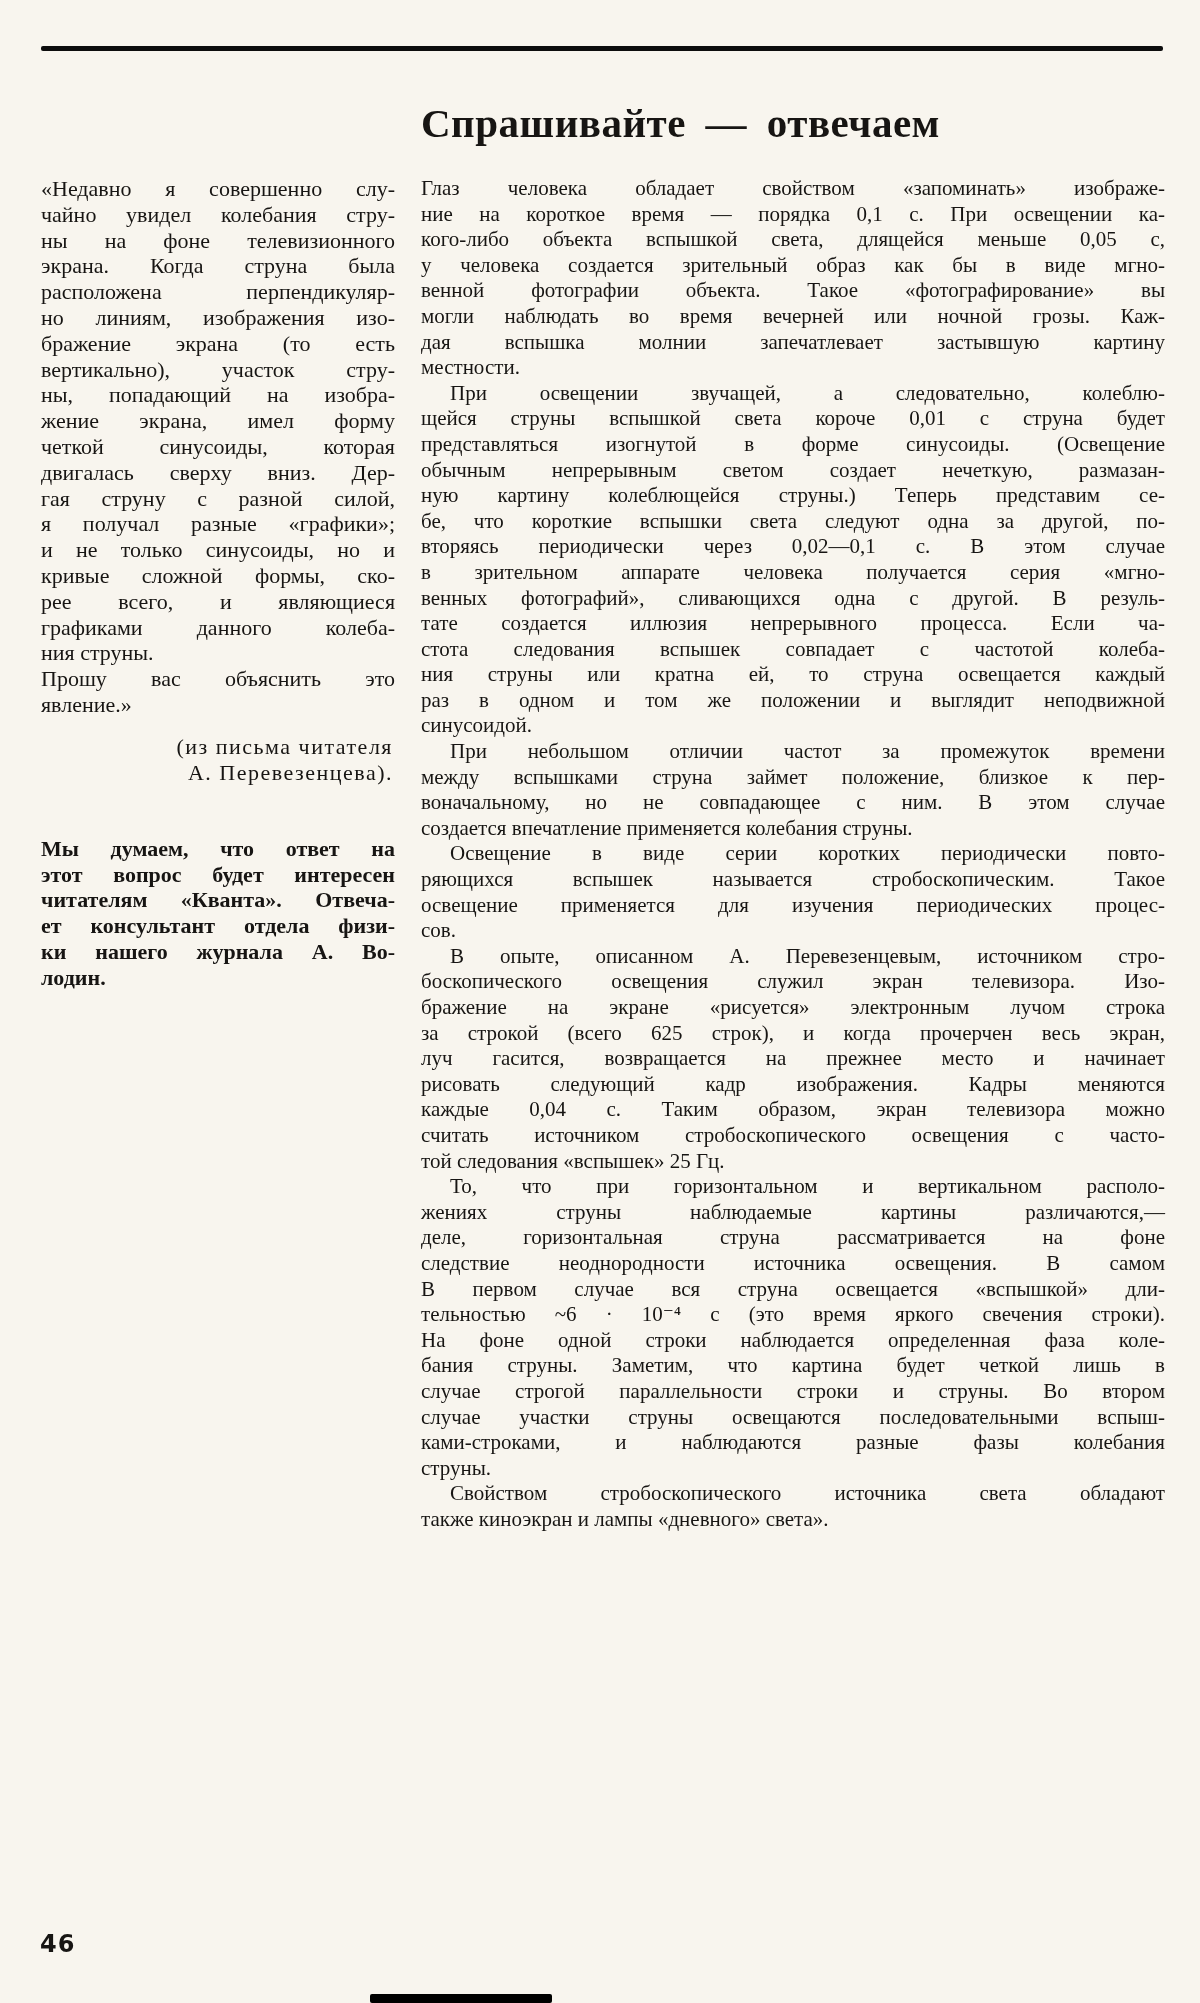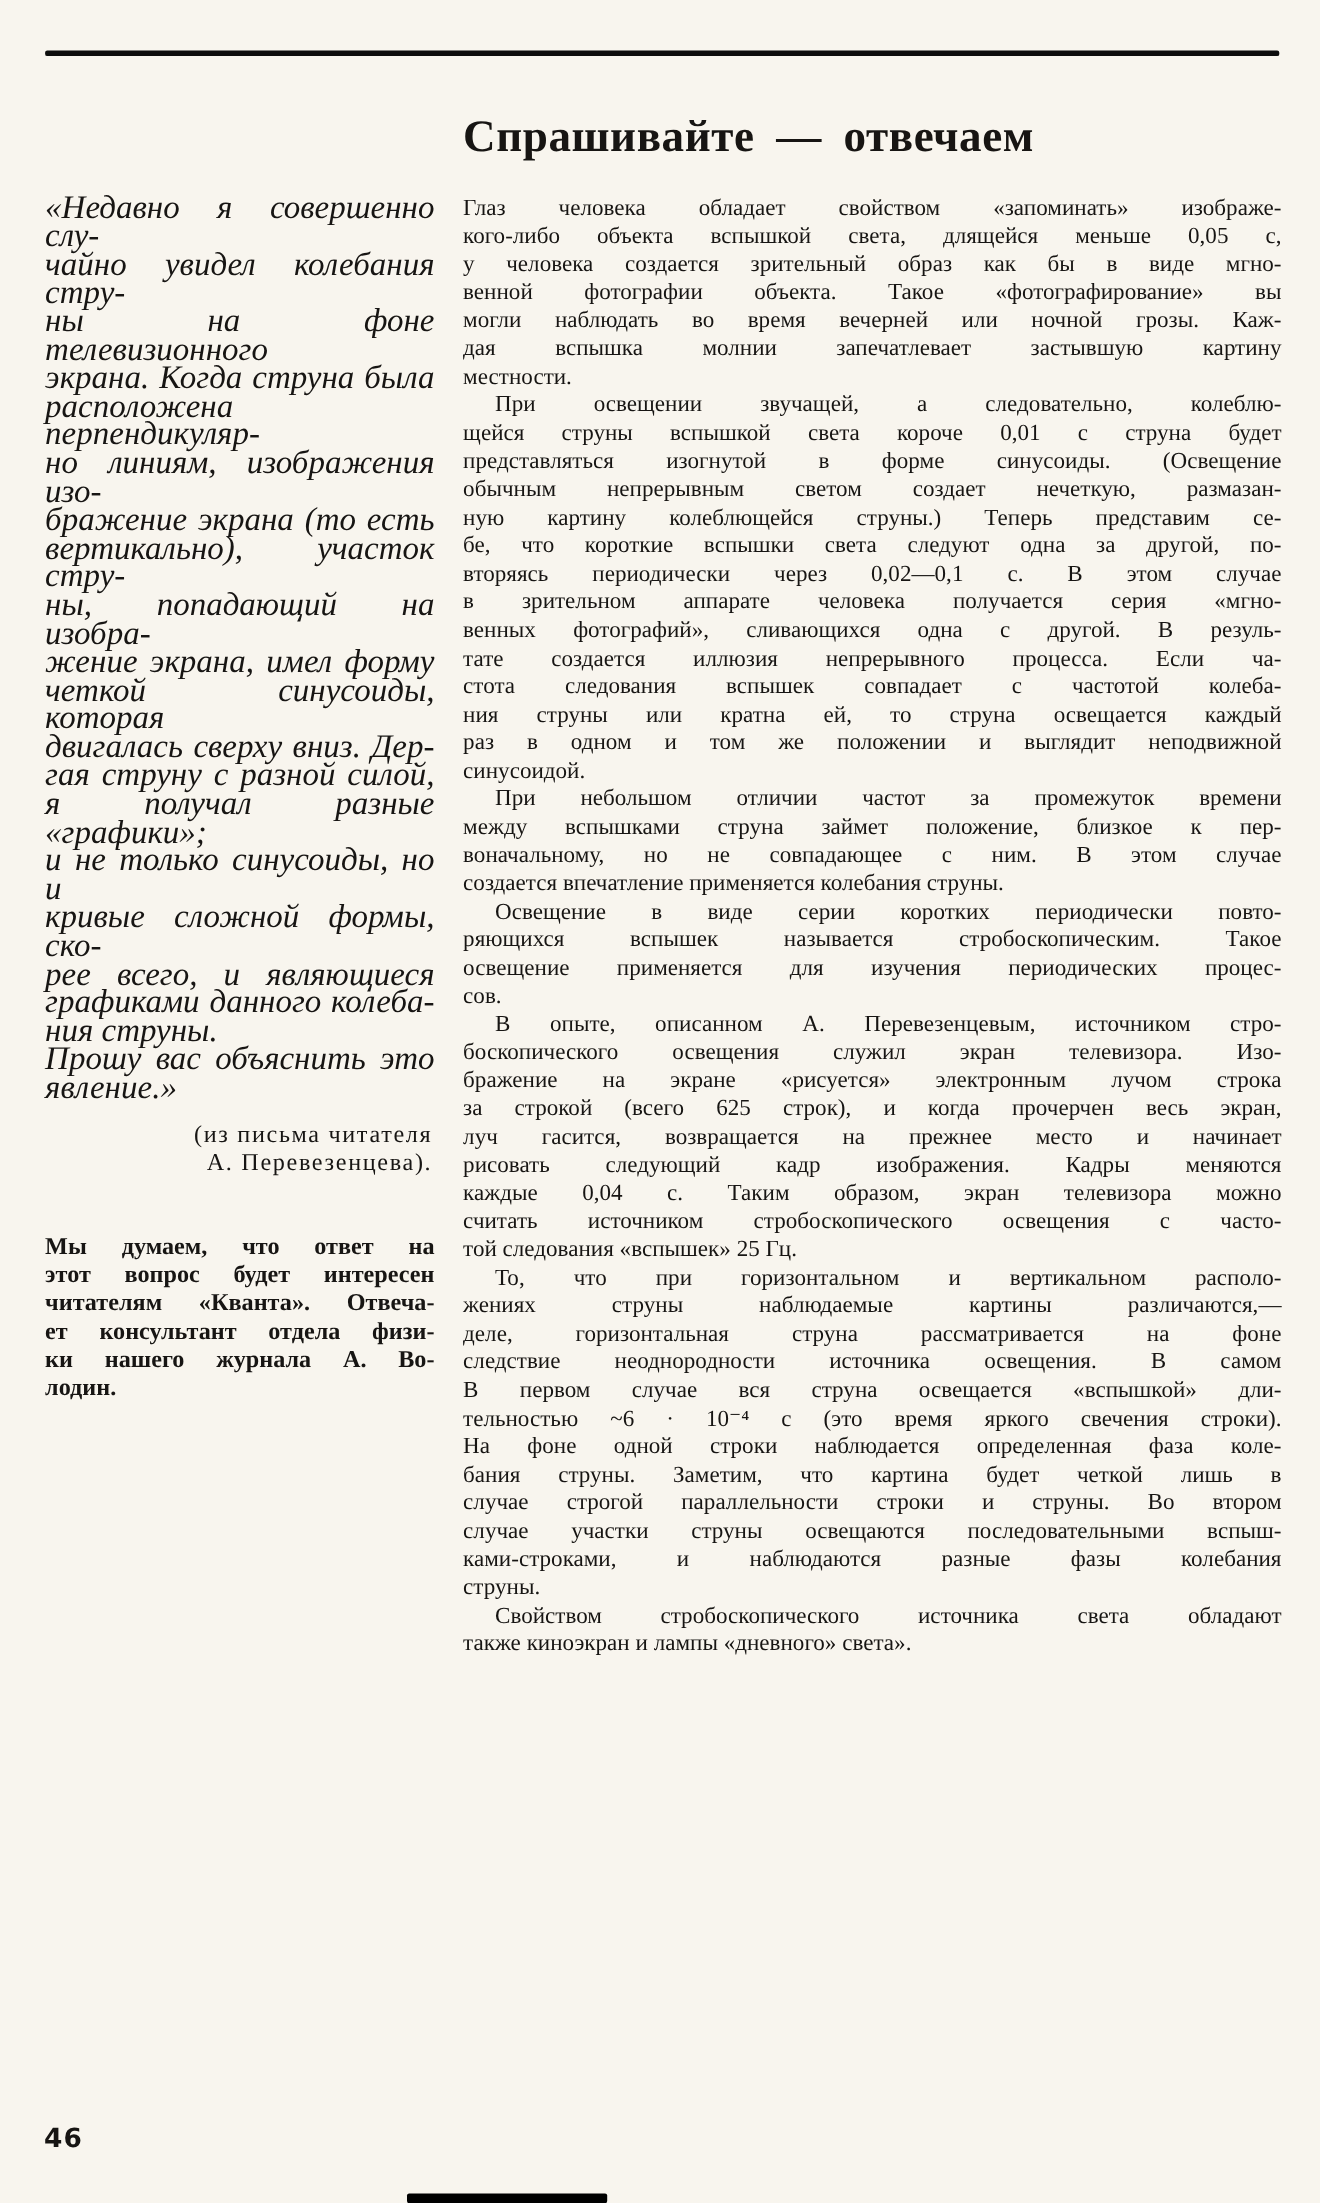--- a/index.html
+++ b/index.html
@@ -18,21 +18,21 @@
   .title{
     position:absolute;left:421px;top:99px;
     font-size:41px;font-weight:bold;
     letter-spacing:0.5px;word-spacing:9px;
     white-space:nowrap;
   }
   .left-col{
     position:absolute;left:41px;top:176px;width:354px;
   }
   .letter{
-    font-style:italic;font-size:30px;line-height:25.8px;
+    font-size:22px;line-height:25.8px;
   }
   .sig{
     margin-top:16px;font-size:22px;line-height:26px;letter-spacing:1.5px;
   }
   .sig .line{text-align:right;padding-right:2px;}
   .intro{
     margin-top:50px;font-weight:bold;font-size:22px;line-height:25.8px;
   }
   .right-col{
     position:absolute;left:421px;top:176px;width:744px;
@@ -98,20 +98,21 @@
         <div class="line">читателям «Кванта». Отвеча-</div>
         <div class="line">ет консультант отдела физи-</div>
         <div class="line">ки нашего журнала А. Во-</div>
         <div class="line">лодин.</div>
       </div>
   </div>
 
   <div class="right-col">
     <div class="para jlines">
         <div class="line">Глаз человека обладает свойством «запоминать» изображе-</div>
+        <div class="line">ние на короткое время — порядка 0,1 с. При освещении ка-</div>
         <div class="line">кого-либо объекта вспышкой света, длящейся меньше 0,05 с,</div>
         <div class="line">у человека создается зрительный образ как бы в виде мгно-</div>
         <div class="line">венной фотографии объекта. Такое «фотографирование» вы</div>
         <div class="line">могли наблюдать во время вечерней или ночной грозы. Каж-</div>
         <div class="line">дая вспышка молнии запечатлевает застывшую картину</div>
         <div class="line">местности.</div>
       </div>
     <div class="para jlines indent">
         <div class="line">При освещении звучащей, а следовательно, колеблю-</div>
         <div class="line">щейся струны вспышкой света короче 0,01 с струна будет</div>

